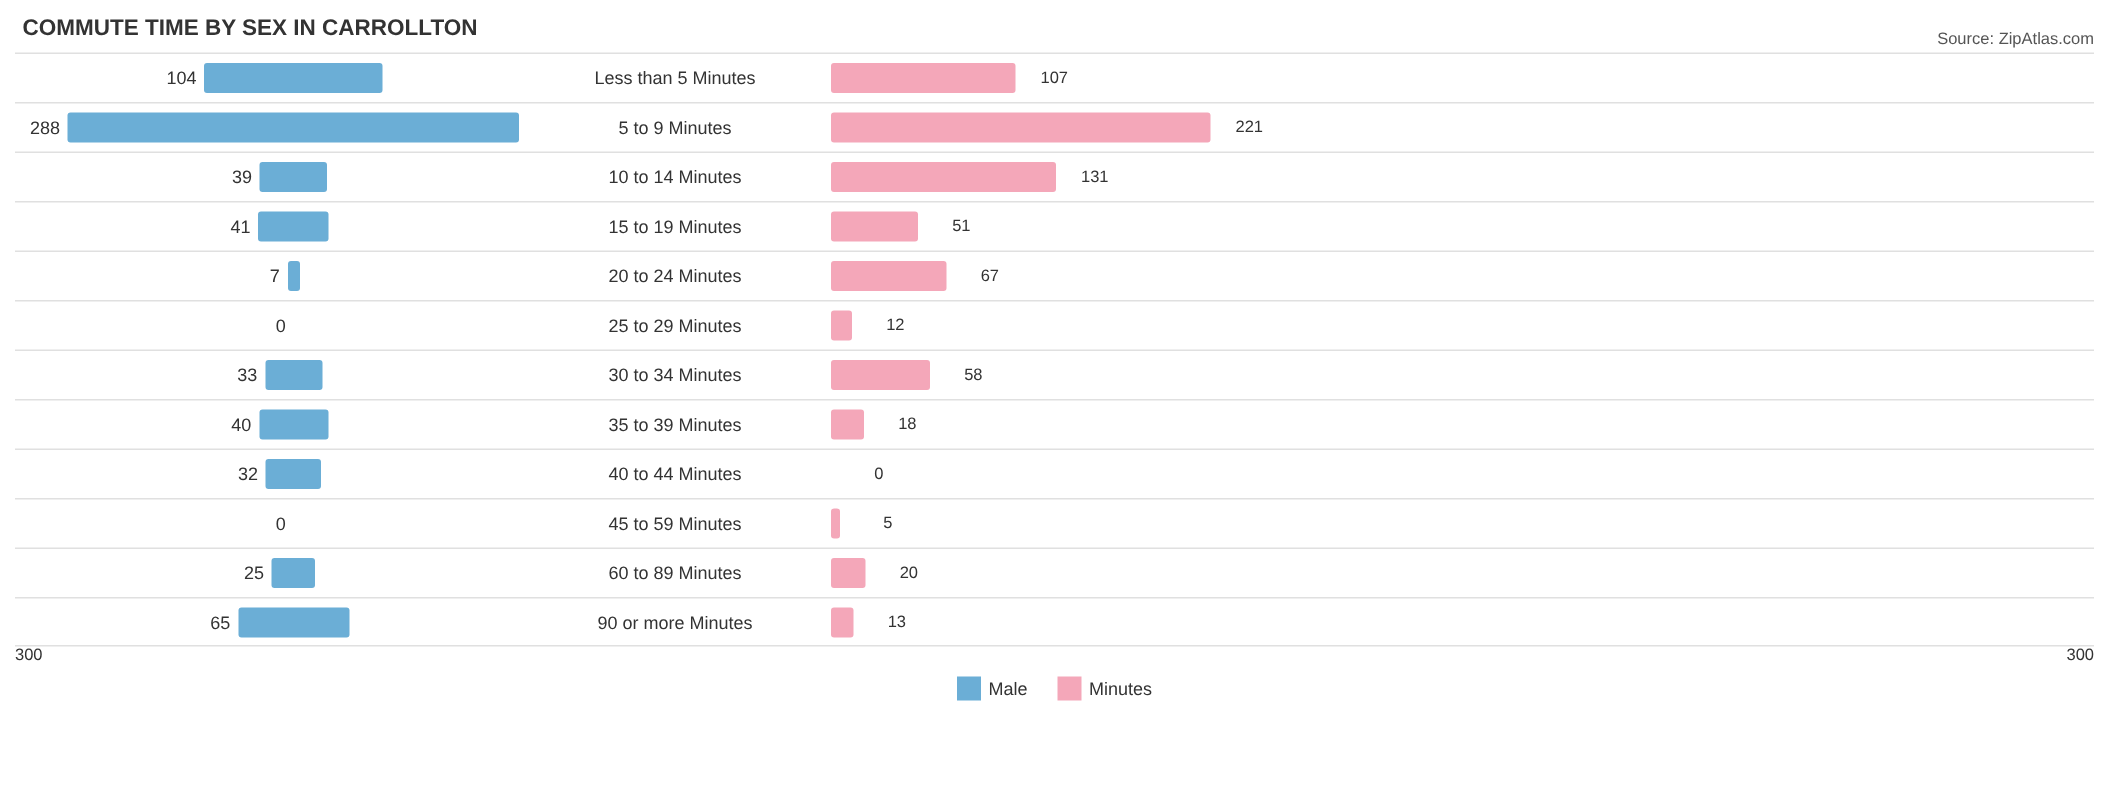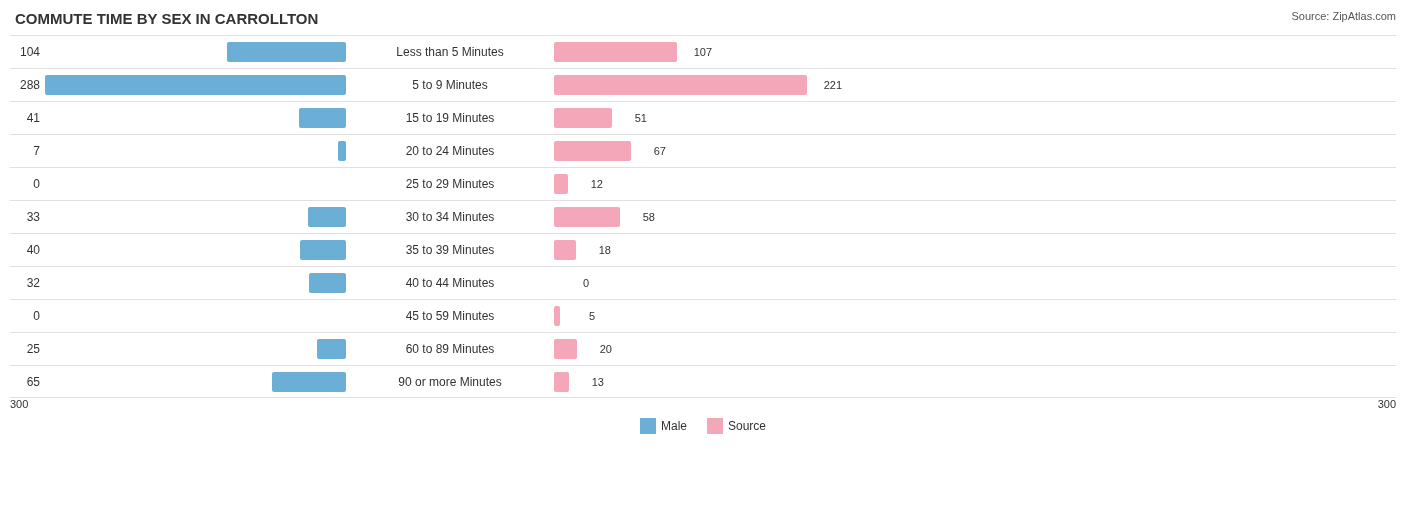--- a/index.html
+++ b/index.html
@@ -20,21 +20,21 @@
     .title {
       font-size: 15px;
       font-weight: bold;
       text-transform: uppercase;
       color: #333;
       margin-bottom: 8px;
       padding-left: 5px;
     }
     .source {
       position: absolute;
-      top: 10px;
+      top: 20px;
       right: 10px;
       font-size: 11px;
       color: #555;
     }
     .bars-area {
       position: relative;
       width: 100%;
     }
     .bar-row {
       display: flex;
@@ -42,21 +42,21 @@
       height: 33px;
       border-top: 1px solid #e0e0e0;
     }
     .bar-row:last-child {
       border-bottom: 1px solid #e0e0e0;
     }
     .left-section {
       width: 340px;
       display: flex;
       align-items: center;
-      justify-content: space-between;
+      justify-content: center;
       padding-right: 4px;
     }
     .right-section {
       width: 340px;
       display: flex;
       align-items: center;
       justify-content: flex-start;
       padding-left: 4px;
     }
     .label-section {
@@ -144,20 +144,31 @@
         <div class="male-bar" style="width:330px;"></div>
       </div>
       <div class="label-section">5 to 9 Minutes</div>
       <div class="right-section">
         <div class="female-bar" style="width:253px;"></div>
         <span class="right-value">221</span>
       </div>
     </div>
       <div class="bar-row">
       <div class="left-section">
+        <span class="left-value">39</span>
+        <div class="male-bar" style="width:45px;"></div>
+      </div>
+      <div class="label-section">10 to 14 Minutes</div>
+      <div class="right-section">
+        <div class="female-bar" style="width:150px;"></div>
+        <span class="right-value">131</span>
+      </div>
+    </div>
+      <div class="bar-row">
+      <div class="left-section">
         <span class="left-value">41</span>
         <div class="male-bar" style="width:47px;"></div>
       </div>
       <div class="label-section">15 to 19 Minutes</div>
       <div class="right-section">
         <div class="female-bar" style="width:58px;"></div>
         <span class="right-value">51</span>
       </div>
     </div>
       <div class="bar-row">
@@ -255,16 +266,16 @@
     <span class="axis-label">300</span>
   </div>
 
   <div class="legend">
     <div class="legend-item">
       <div class="legend-box" style="background:#6baed6;"></div>
       <span>Male</span>
     </div>
     <div class="legend-item">
       <div class="legend-box" style="background:#f4a7b9;"></div>
-      <span>Source</span>
+      <span>Minutes</span>
     </div>
   </div>
 </div>
 
 </body></html>

